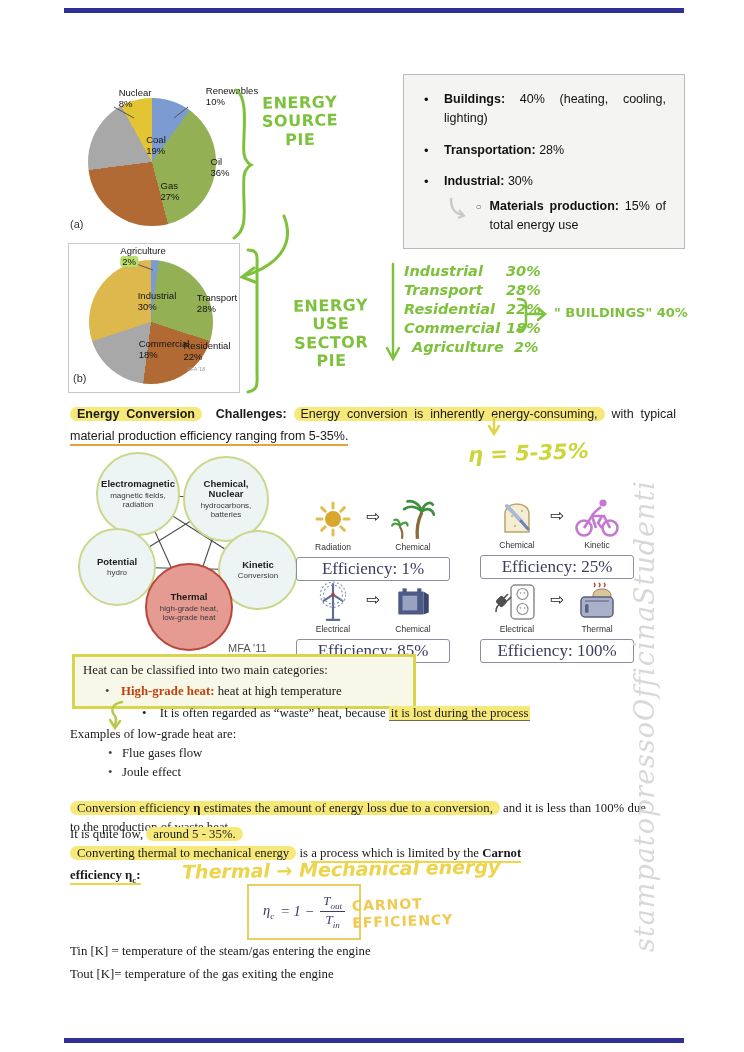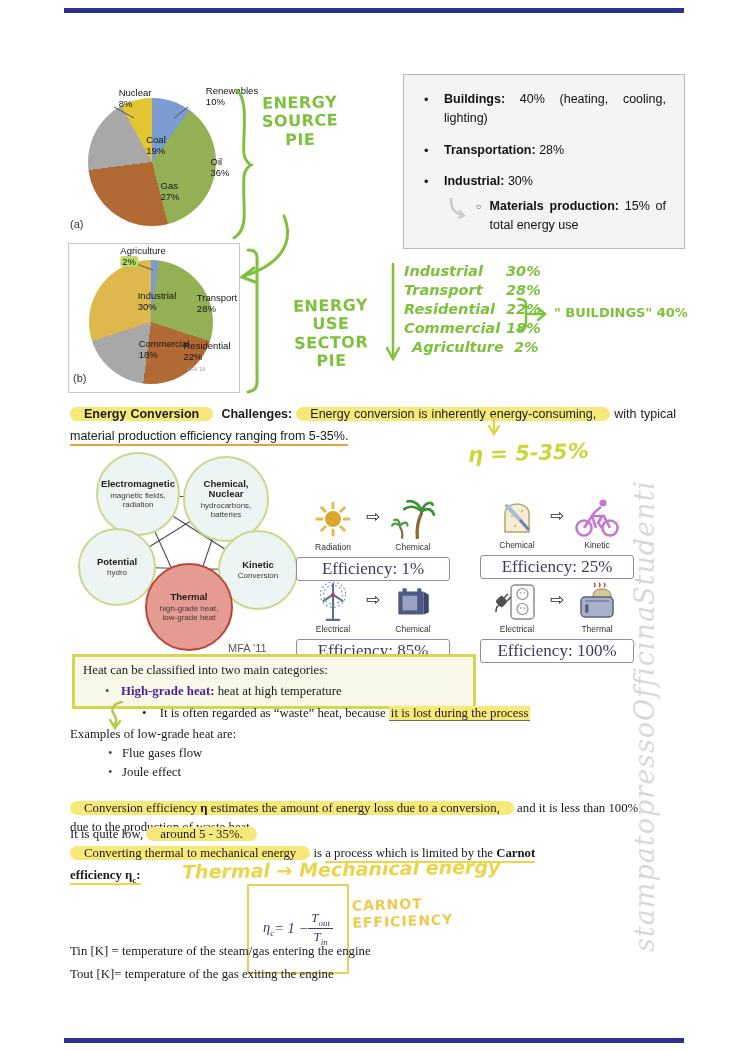--- a/index.html
+++ b/index.html
@@ -32,21 +32,21 @@
   .infobox{position:absolute;left:403px;top:74px;width:282px;box-sizing:border-box;
            background:#f4f4f3;border:1px solid #b9b9b9;padding:15px 18px 13px 14px;
            font-family:"Liberation Sans",sans-serif;font-size:12.5px;line-height:1.5;color:#111;}
   .infobox .bullet{position:relative;padding-left:26px;margin-bottom:13px;text-align:justify;}
   .infobox .bullet::before{content:"•";position:absolute;left:6px;top:0;font-size:13px;}
   .infobox .sub{display:flex;margin-left:28px;margin-bottom:0;align-items:flex-start;}
   .infobox .sub .circ{color:#666;font-size:10px;margin:2px 8px 0 4px;}
   .infobox .sub .txt{text-align:justify;width:180px;}
 
   
-  .hl{background:var(--highlight_yellow,#f6e97a);padding:0 14px;border-radius:7px;
+  .hl{background:var(--highlight_yellow,#f6e97a);padding:0 7px;border-radius:7px;
       -webkit-box-decoration-break:clone;box-decoration-break:clone;}
   .ul-orange{border-bottom:2px solid var(--underline_orange,#e8a33d);padding-bottom:1px;}
   .ul-yel{border-bottom:2px solid #f0d54a;padding-bottom:1px;}
   .hl-ul{background:var(--highlight_yellow,#f6e97a);border-bottom:1.5px solid #6e6e46;padding:0 2px;}
   .sansp{font-family:"Liberation Sans",sans-serif;font-size:12.5px;line-height:22px;text-align:justify;}
   .serifp{font-size:12.8px;line-height:20px;}
 
   
   .penta{position:absolute;left:78px;top:446px;width:218px;height:212px;}
   .penta svg{position:absolute;left:0;top:0;}
@@ -60,32 +60,32 @@
 
   
   .conv{position:absolute;width:170px;font-family:"Liberation Sans",sans-serif;}
   .conv-grid{display:grid;grid-template-columns:52px 28px 52px;justify-content:center;align-items:center;justify-items:center;}
   .conv-arrow{font-family:"DejaVu Sans",sans-serif;font-size:17px;color:#222;margin-top:-6px;}
   .conv-lbl{font-size:8.5px;color:#333;margin-top:1px;}
   .eff-box{margin:5px auto 0;width:152px;border:1px solid #8e8ea2;border-radius:3px;text-align:center;
            font-family:"Liberation Serif",serif;font-size:17px;color:#3b3b5e;padding:1px 0;background:#fff;}
 
   
-  .heat-box{position:absolute;left:72px;top:654px;width:404px;box-sizing:border-box;
+  .heat-box{position:absolute;left:72px;top:654px;width:344px;box-sizing:border-box;
             border:3px solid #d9d44f;background:#f7f8e8;padding:4px 8px 6px 8px;
             font-size:12.8px;line-height:18px;}
   .heat-box .b{padding-left:38px;position:relative;margin-top:3px;}
   .heat-box .b::before{content:"•";position:absolute;left:22px;color:#444;}
-  .gterm{color:#4c1d95;font-weight:bold;}
+  .gterm{color:#c2410c;font-weight:bold;}
 
   .exlist .b{padding-left:52px;position:relative;line-height:19px;}
   .exlist .b::before{content:"•";position:absolute;left:38px;color:#444;}
 
-  .formula-box{position:absolute;left:247px;top:884px;border:2px solid #eace5e;padding:24px 14px;
-               display:flex;align-items:center;gap:0;color:#3c3c6e;
+  .formula-box{position:absolute;left:247px;top:884px;border:2px solid #eace5e;padding:7px 14px;
+               display:flex;align-items:center;gap:6px;color:#3c3c6e;
                font-family:"Liberation Serif",serif;font-style:italic;font-size:14.5px;background:#fff;}
   .frac{display:inline-flex;flex-direction:column;align-items:center;font-size:13px;line-height:1.2;}
   .frac .num{border-bottom:1.2px solid #3c3c6e;padding:0 3px;}
   sub{font-size:9px;}
 
   .watermark{position:absolute;left:395px;top:700px;width:500px;height:32px;text-align:center;
              transform:rotate(-90deg);font-family:"DejaVu Serif",serif;font-style:italic;
              font-size:27px;letter-spacing:1px;color:#d8d8d8;pointer-events:none;z-index:6;}
 </style>
 </head>

